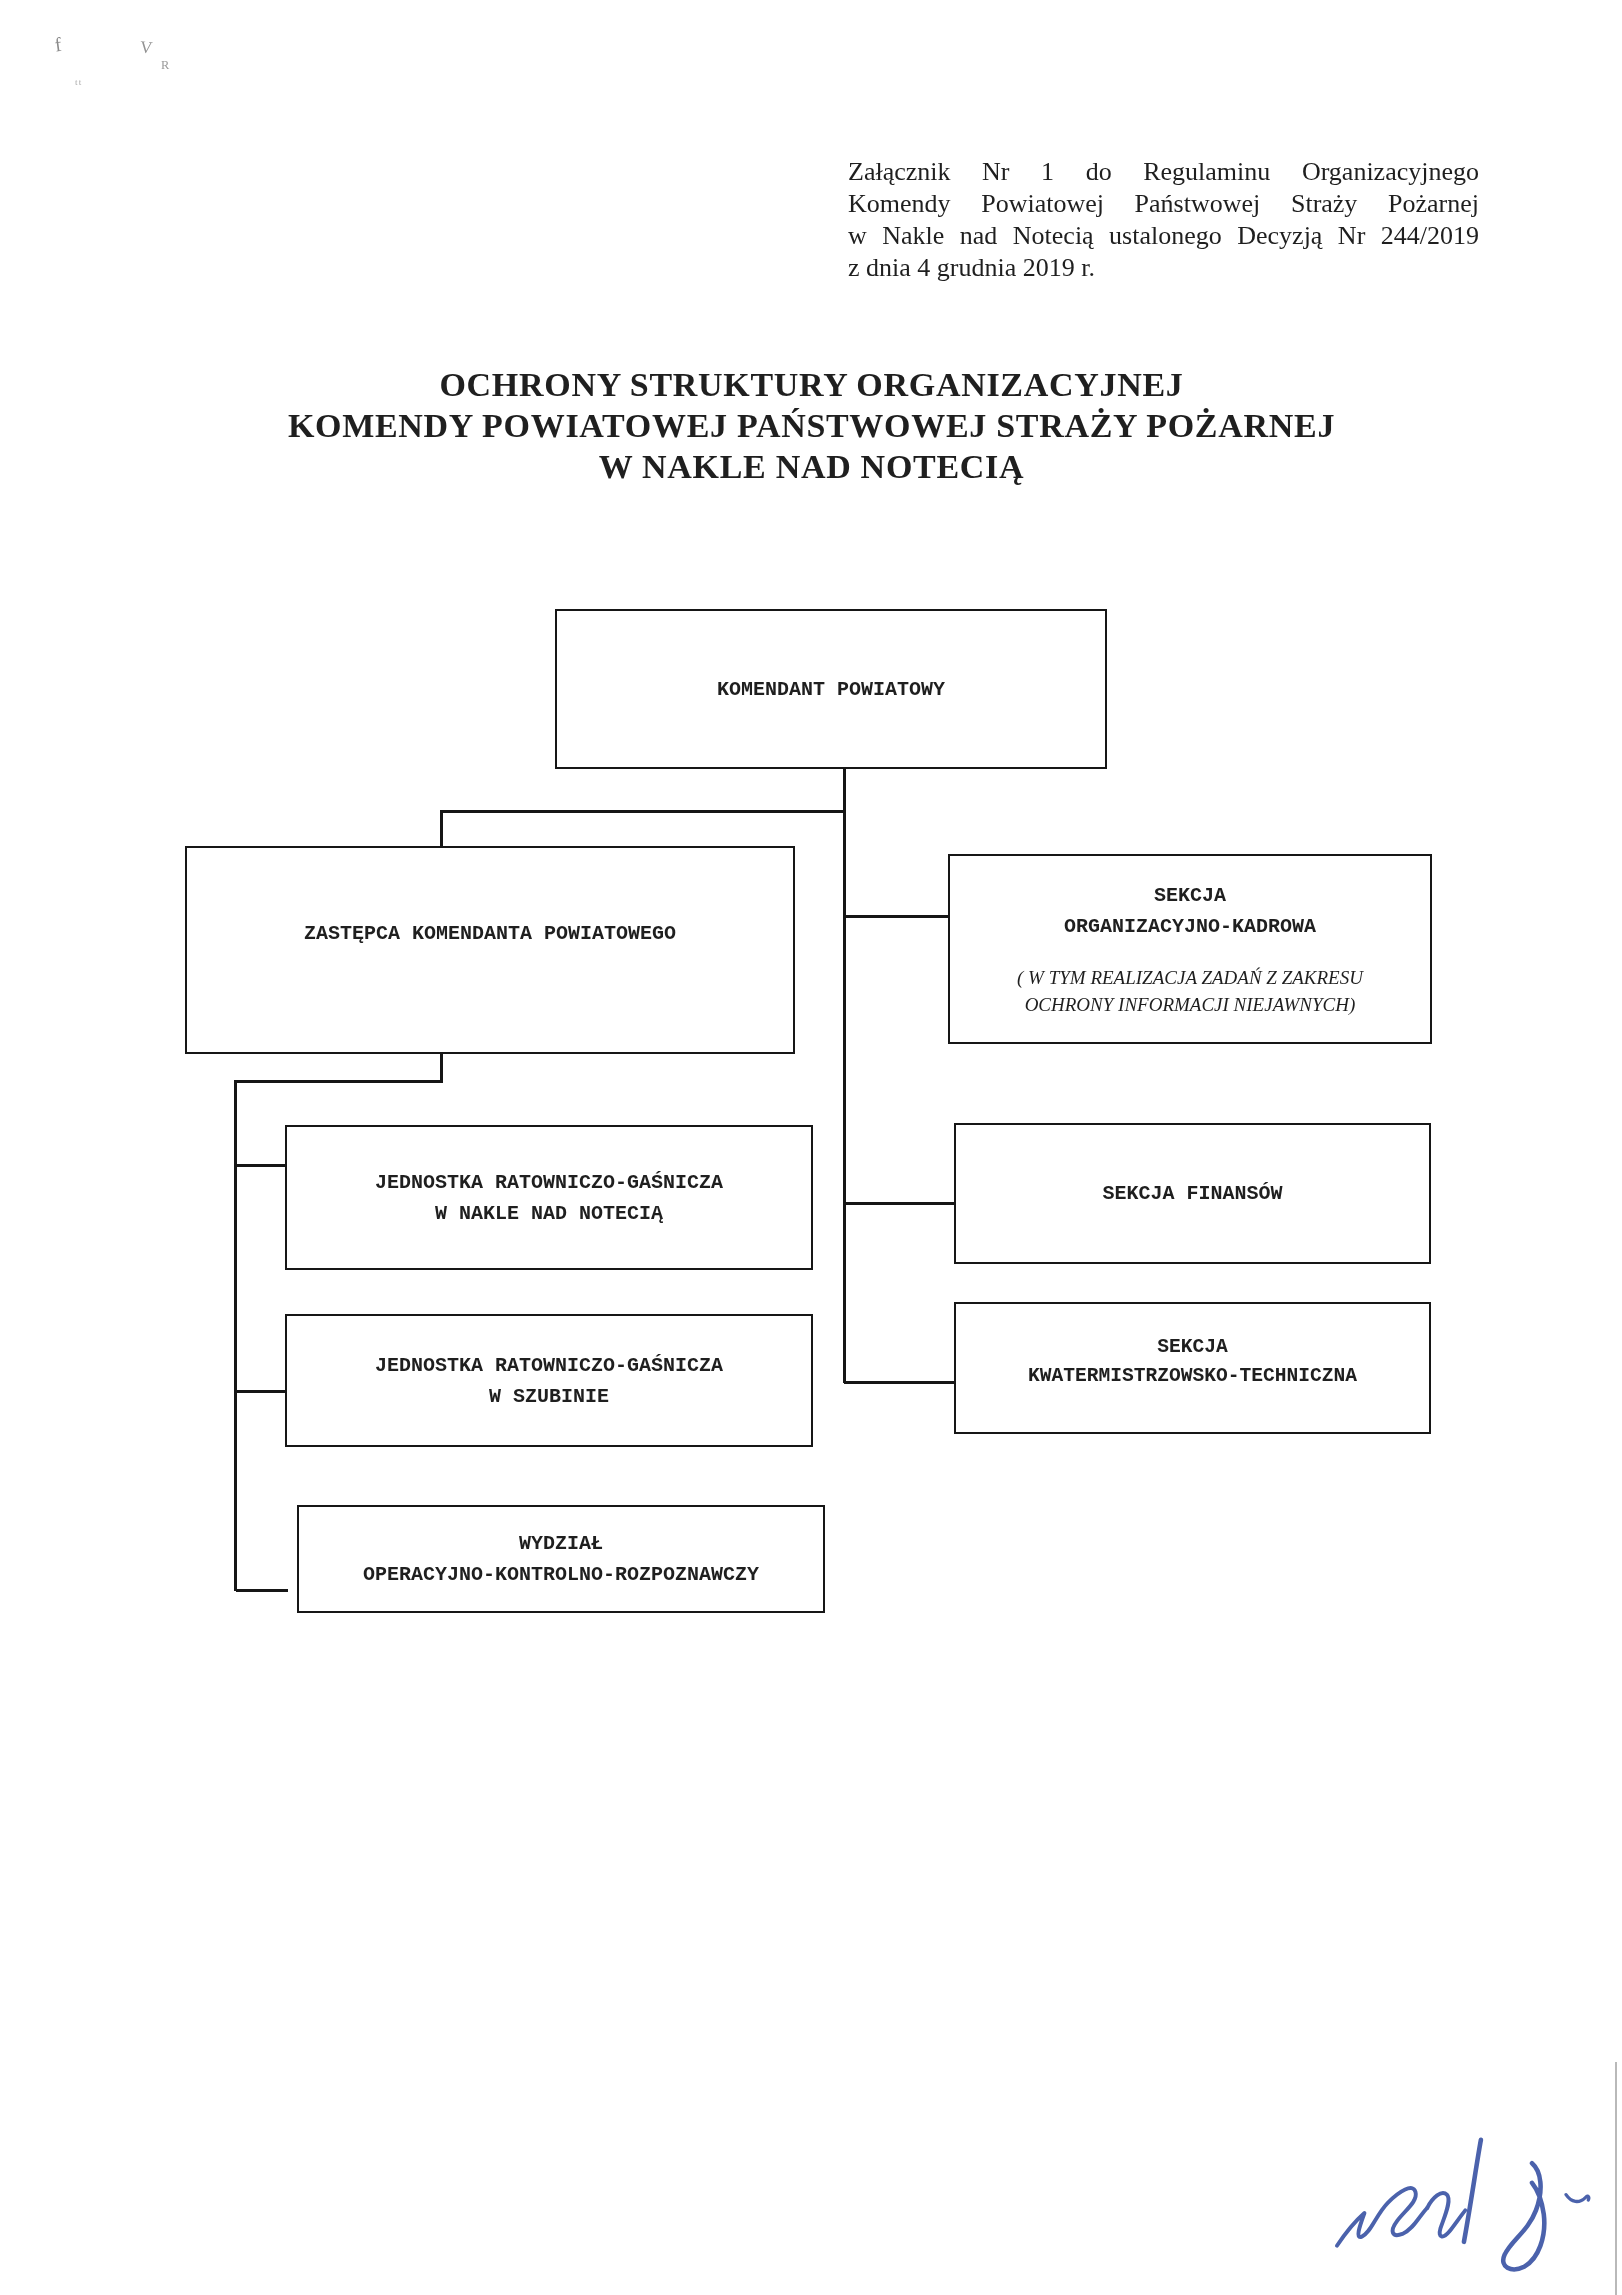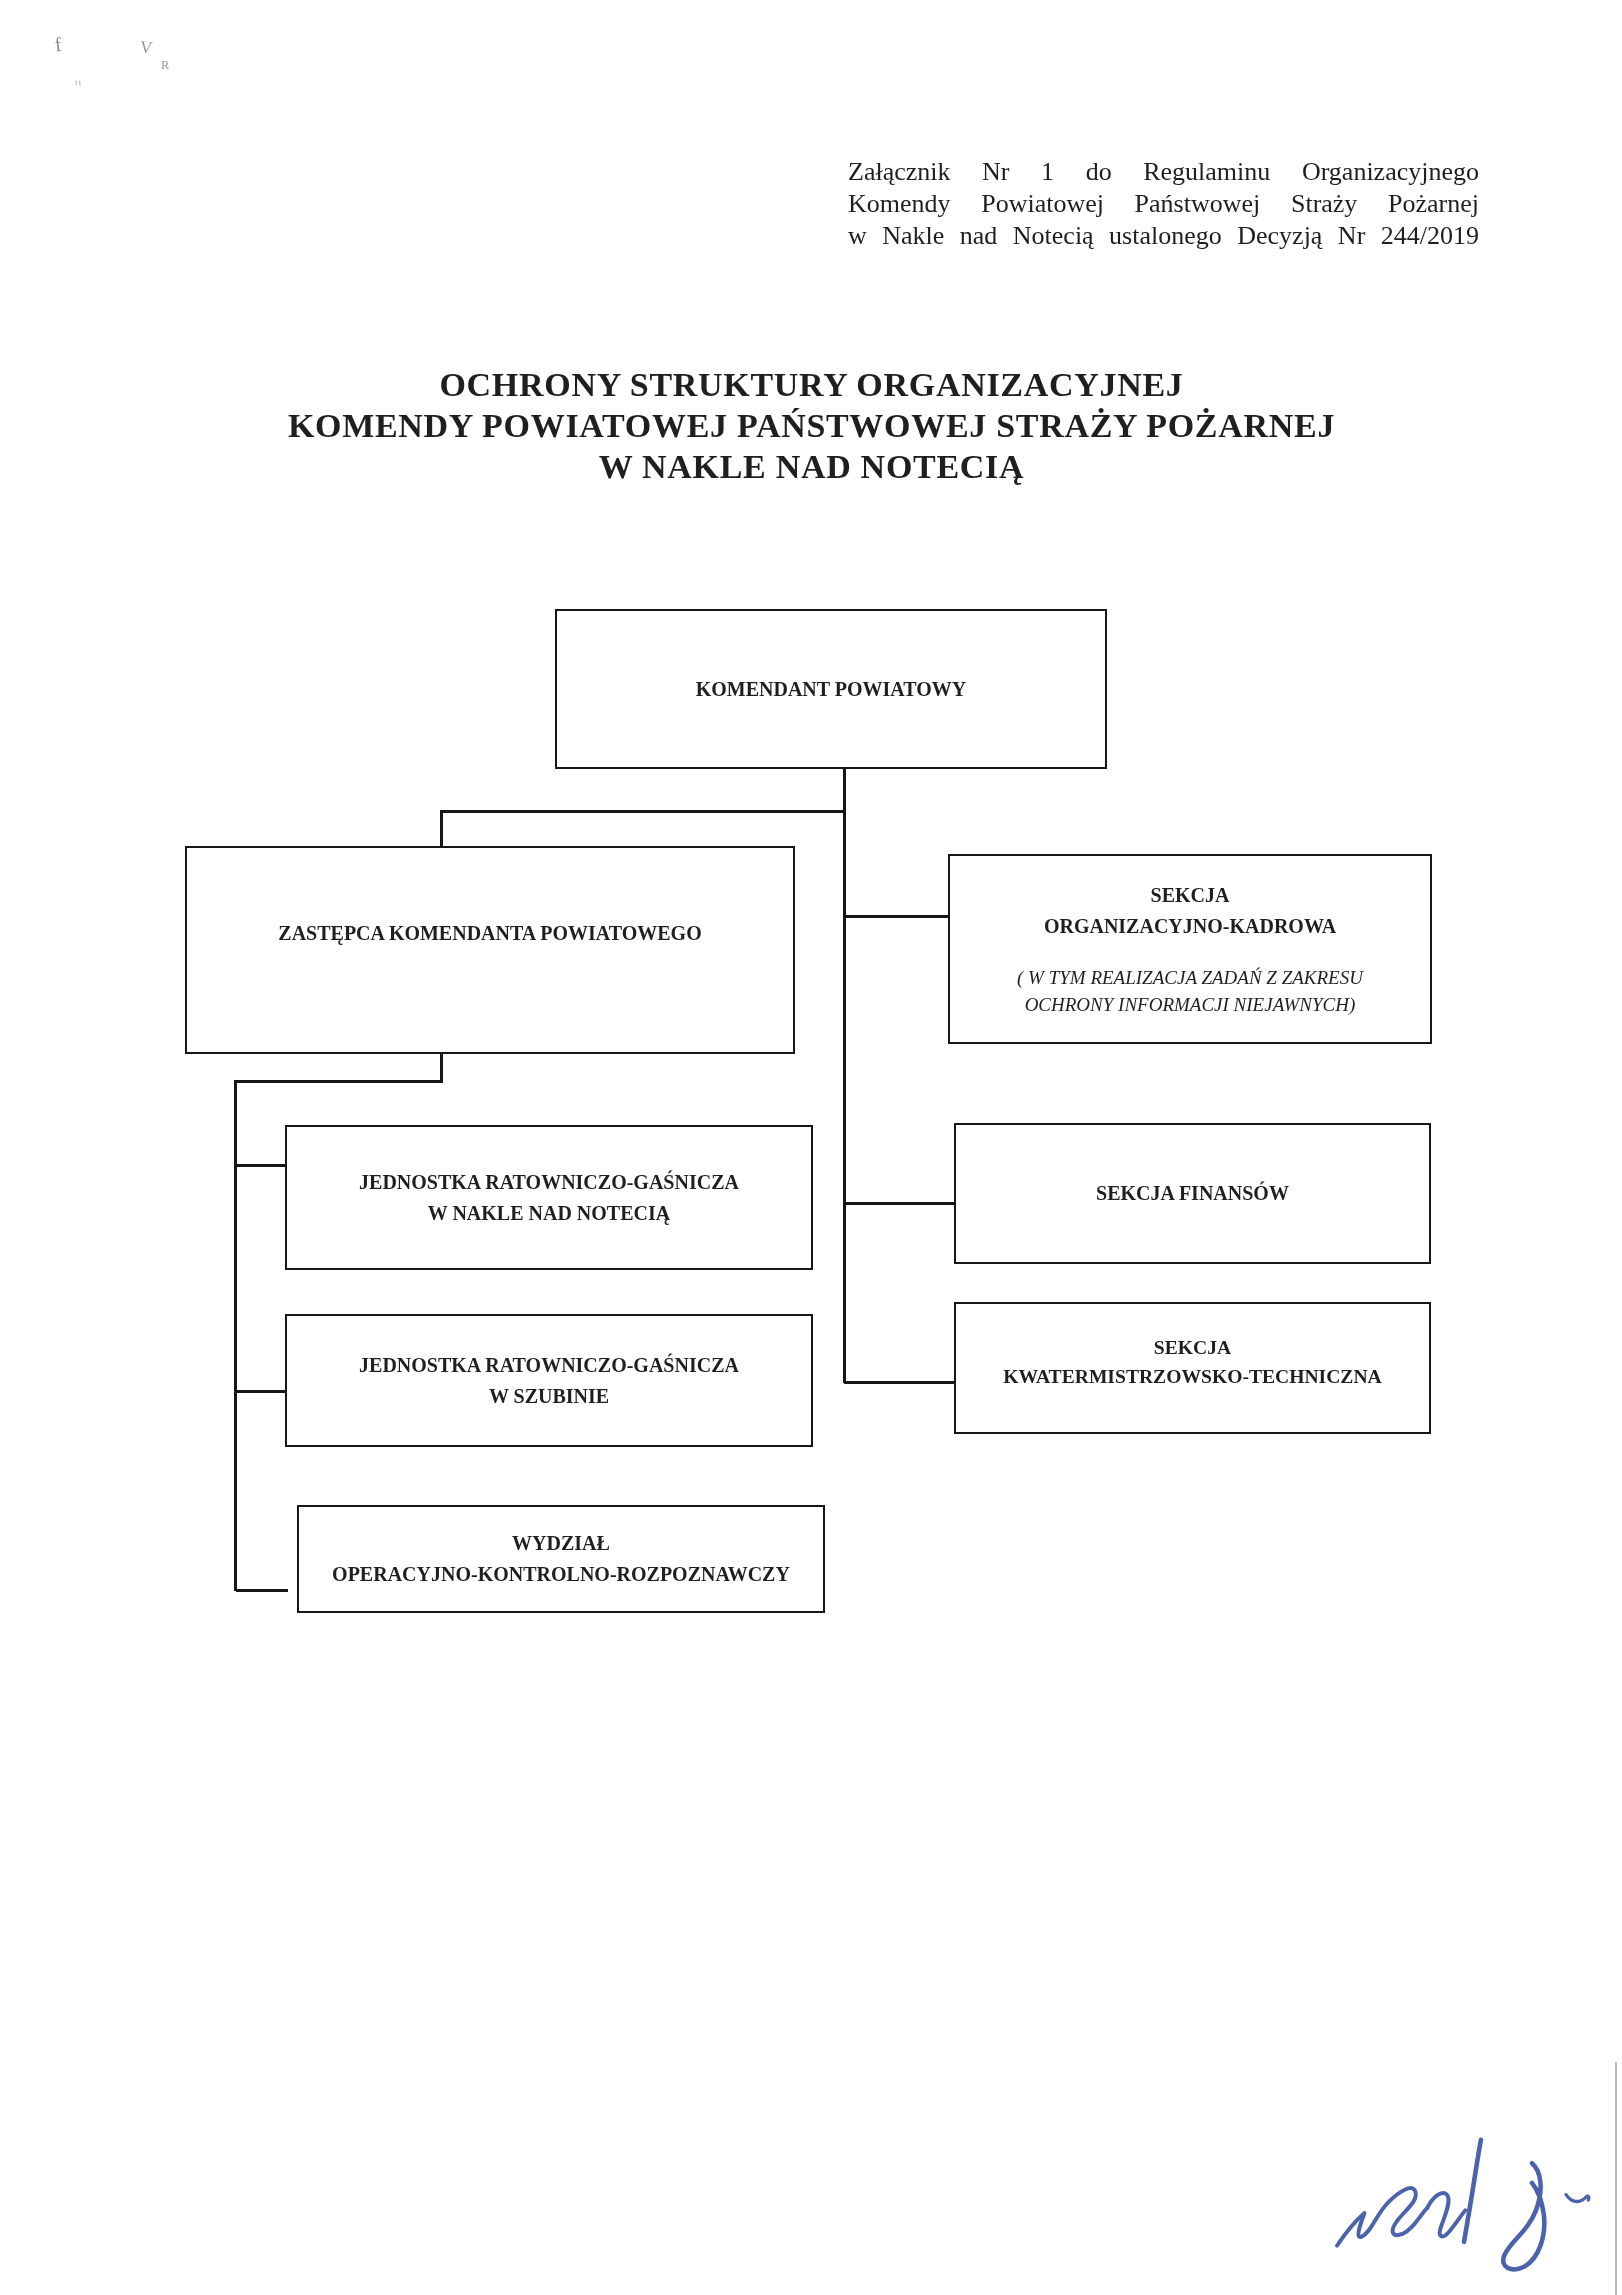--- a/index.html
+++ b/index.html
@@ -62,21 +62,21 @@
     align-items: center;
     justify-content: center;
     text-align: center;
     z-index: 2;
   }
   .box .heading {
     font-weight: bold;
     font-size: 20px;
     line-height: 31px;
   }
-  .box .heading span { display: block; }
+  .box .heading span { display: block; font-family: Liberation Mono, monospace; }
   .box .subnote {
     font-style: italic;
     font-size: 19px;
     line-height: 27.5px;
   }
   .box .subnote span { display: block; }
 
   #box-komendant     { left: 555px;  top: 609px;  width: 552px; height: 160px; }
   #box-zastepca      { left: 185px;  top: 846px; width: 610px; height: 208px; }
   #box-sekcja-org    { left: 948px; top: 854px; width: 484px; height: 190px; }
@@ -148,20 +148,21 @@
 
   <span class="artifact" id="artifact-1">f</span>
   <span class="artifact" id="artifact-2">V</span>
   <span class="artifact" id="artifact-3">R</span>
   <span class="artifact" id="artifact-4">tt</span>
 
   <div id="corner-note">
     <div class="note-line">Załącznik Nr 1 do Regulaminu Organizacyjnego</div>
     <div class="note-line">Komendy Powiatowej Państwowej Straży Pożarnej</div>
     <div class="note-line">w Nakle nad Notecią ustalonego Decyzją Nr 244/2019</div>
+    <div class="note-line last">z dnia 4 grudnia 2019 r.</div>
   </div>
 
   <div id="main-title">
     <div class="title-line">OCHRONY STRUKTURY ORGANIZACYJNEJ</div>
     <div class="title-line">KOMENDY POWIATOWEJ PAŃSTWOWEJ STRAŻY POŻARNEJ</div>
     <div class="title-line">W NAKLE NAD NOTECIĄ</div>
   </div>
 
   <div class="line" id="trunk-main"></div>
   <div class="line" id="branch-zastepca-h"></div>

